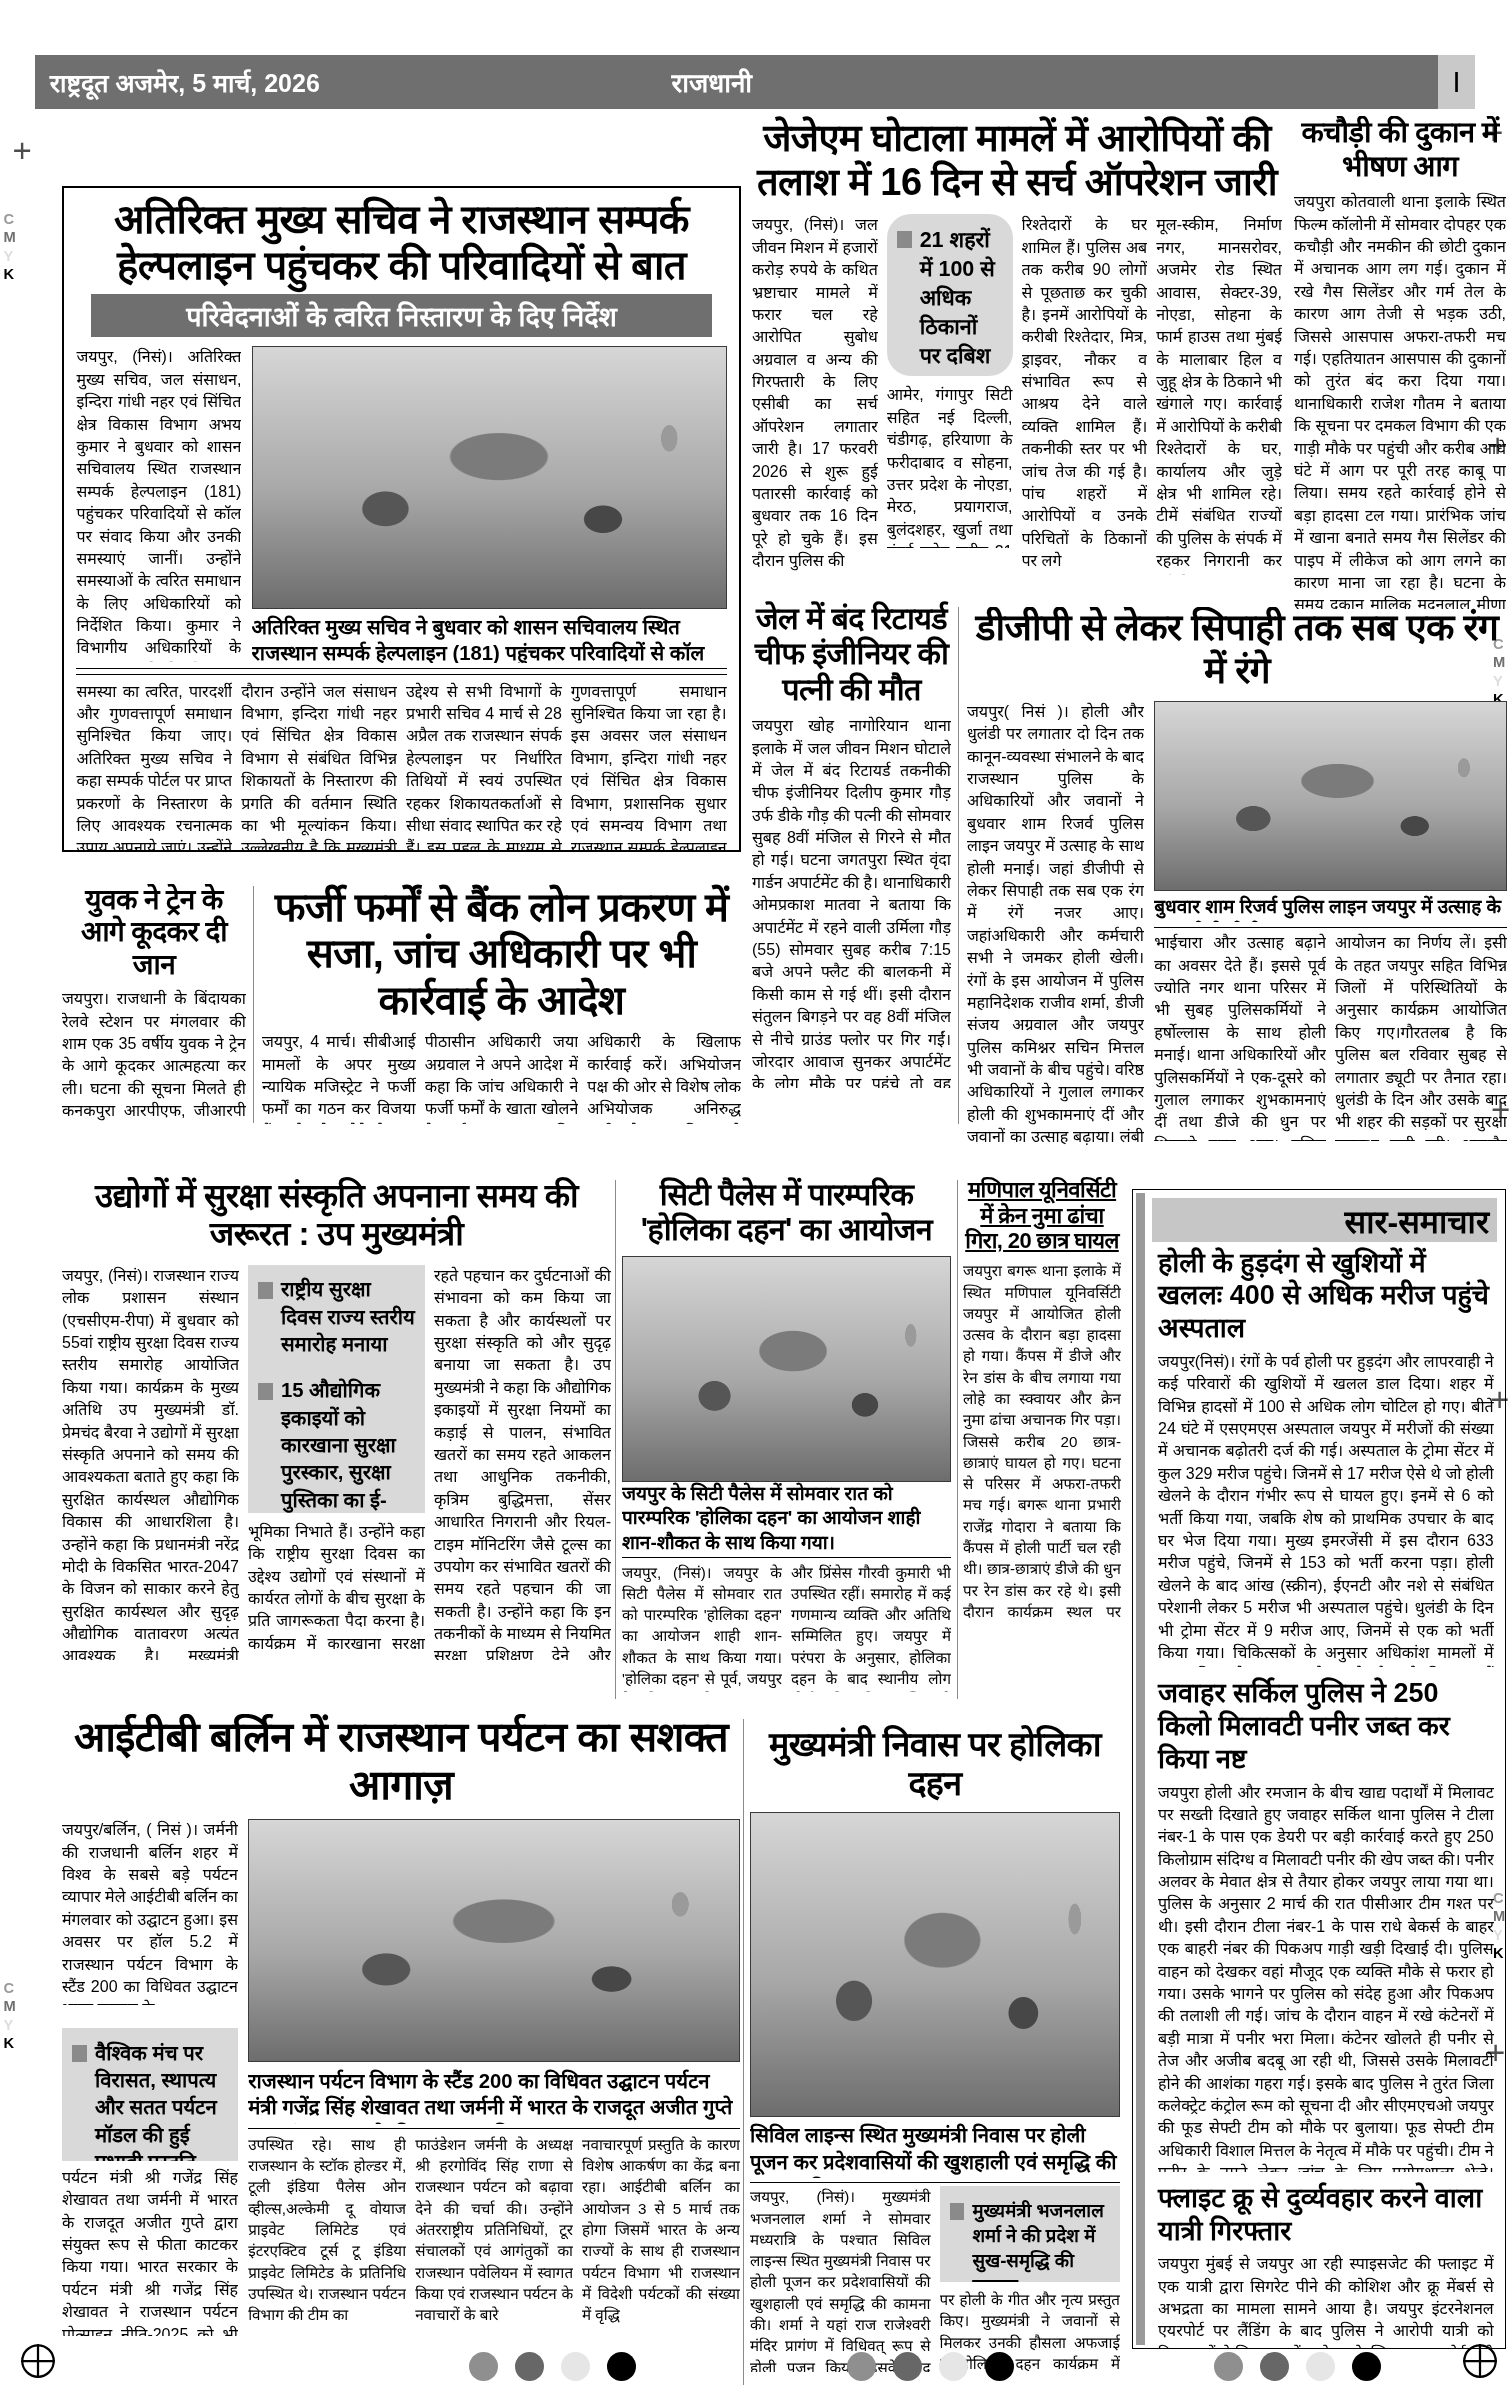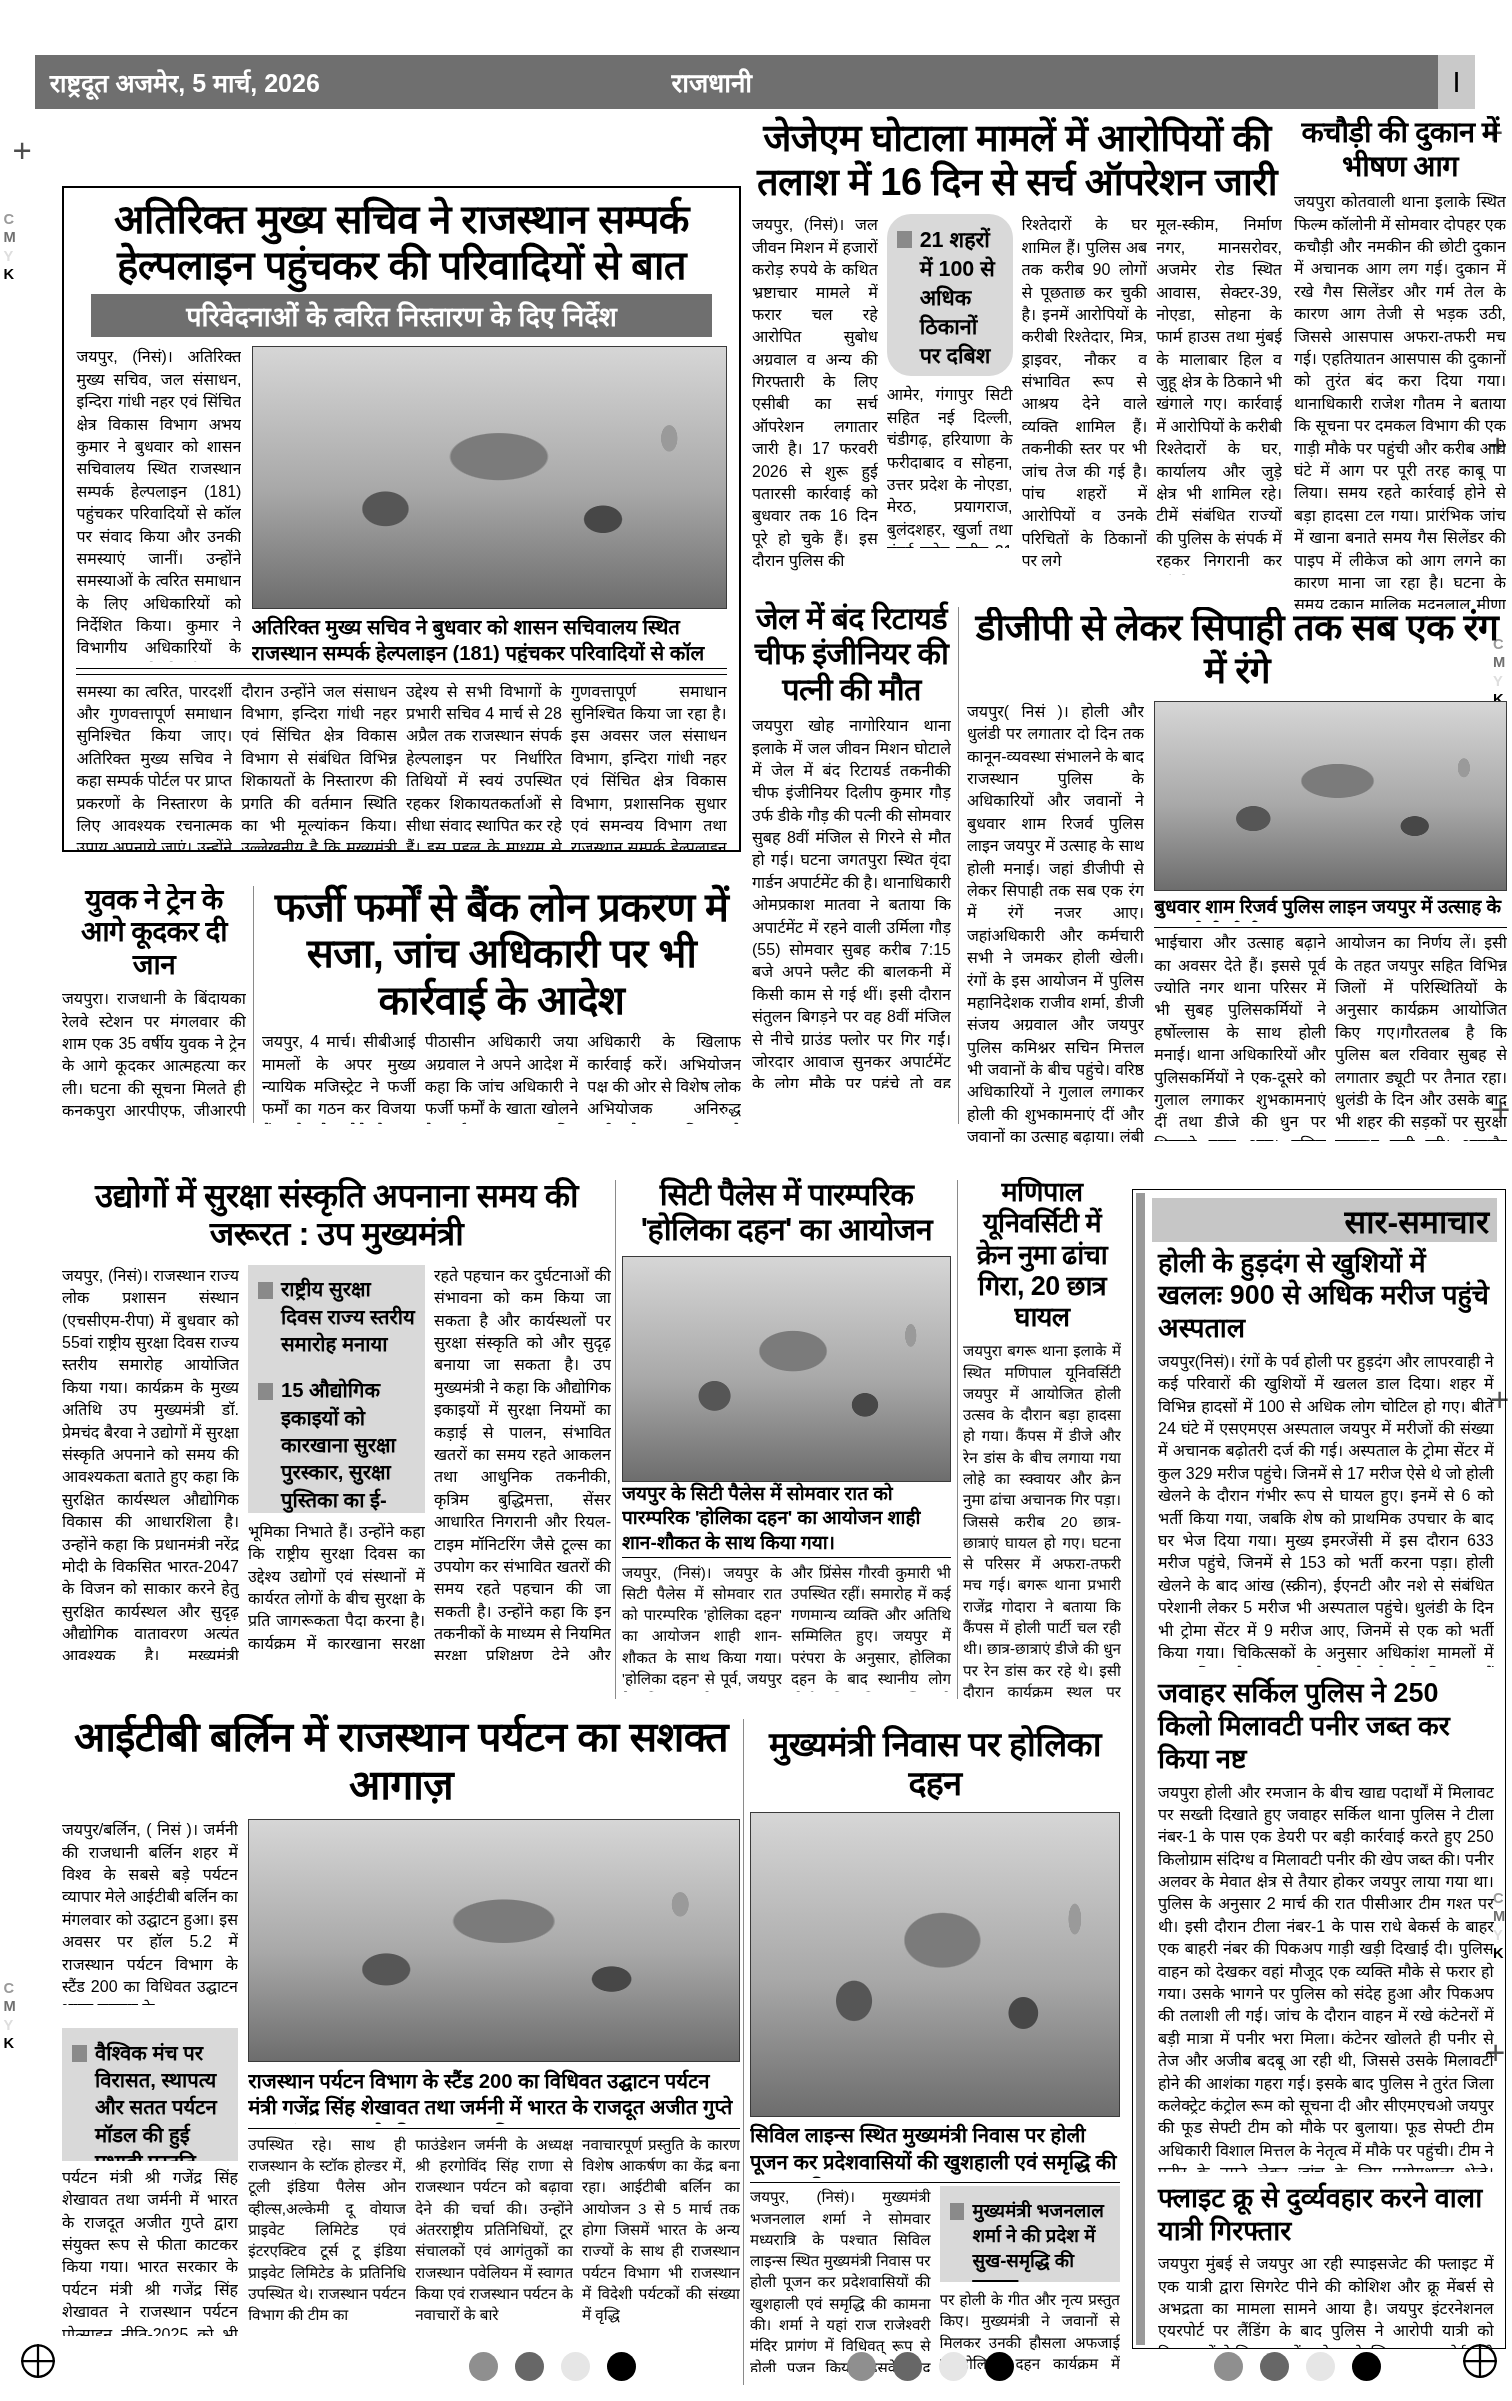--- a/index.html
+++ b/index.html
@@ -198,31 +198,31 @@
     <div class="caption" style="font-size:19px;margin-top:0;height:72px;">जयपुर के सिटी पैलेस में सोमवार रात को पारम्परिक 'होलिका दहन' का आयोजन शाही शान-शौकत के साथ किया गया।</div>
     <div class="rule" style="margin:3.4px 0;"></div>
     <div class="cols" style="height:130px;">
       <div class="col body" style="font-size:15.2px;">जयपुर, (निसं)। जयपुर के सिटी पैलेस में सोमवार रात को पारम्परिक 'होलिका दहन' का आयोजन शाही शान-शौकत के साथ किया गया। 'होलिका दहन' से पूर्व, जयपुर के हिज हाइनेस महाराजा सवाई पद्मनाभ सिंह ने 'पूजन' एवं 'हवन' अनुष्ठान सम्पन्न किए। इस अवसर पर राजमाता पद्मिनी देवी, उप मुख्यमंत्री और दीया कुमारी</div>
       <div class="col body" style="font-size:15.2px;">और प्रिंसेस गौरवी कुमारी भी उपस्थित रहीं। समारोह में कई गणमान्य व्यक्ति और अतिथि सम्मिलित हुए। जयपुर में परंपरा के अनुसार, होलिका दहन के बाद स्थानीय लोग होली की पवित्र अग्नि को संबंधित कॉलोनियों में 'होलिका दहन' के लिए ले गए। उत्सव के दौरान लोक कलाकारों द्वारा चंग की शानदार प्रस्तुति दी गई।</div>
     </div>
   </div>
   <div class="vline" style="left:957px;top:1180px;height:519px;"></div>
 
   <div class="abs" style="left:963px;top:1177px;width:158px;height:525px;overflow:hidden;">
-    <div class="headline" style="font-size:27px;">मणिपाल यूनिवर्सिटी में क्रेन नुमा ढांचा गिरा, 20 छात्र घायल</div>
+    <div class="headline" style="font-size:22px;text-decoration:underline;">मणिपाल यूनिवर्सिटी में क्रेन नुमा ढांचा गिरा, 20 छात्र घायल</div>
     <div class="body" style="margin-top:6.8px;height:361px;font-size:15.2px;">जयपुरा बगरू थाना इलाके में स्थित मणिपाल यूनिवर्सिटी जयपुर में आयोजित होली उत्सव के दौरान बड़ा हादसा हो गया। कैंपस में डीजे और रेन डांस के बीच लगाया गया लोहे का स्क्वायर और क्रेन नुमा ढांचा अचानक गिर पड़ा। जिससे करीब 20 छात्र-छात्राएं घायल हो गए। घटना से परिसर में अफरा-तफरी मच गई। बगरू थाना प्रभारी राजेंद्र गोदारा ने बताया कि कैंपस में होली पार्टी चल रही थी। छात्र-छात्राएं डीजे की धुन पर रेन डांस कर रहे थे। इसी दौरान कार्यक्रम स्थल पर लगाया गया लोहे का स्क्वायर और क्रेन नुमा स्ट्रक्चर अचानक असंतुलित होकर गिर गया। प्रत्यक्षदर्शियों के अनुसार ढांचा गिरते ही मौके पर भगदड़ जैसे हालात बन गए और कई छात्र उसकी चपेट में आ गए। हादसे में घायल 20 छात्रों में से 17 को इलाज के लिए अस्पताल में भर्ती कराया गया है, जबकि तीन छात्रों को प्राथमिक उपचार के बाद छुट्टी दे दी गई। चिकित्सकों के अनुसार घायलों को हल्की एवं मध्यम चोटें आई हैं।</div>
   </div>
 
   <div class="abs saar" style="left:1132px;top:1189px;width:374px;height:1160px;overflow:hidden;">
     <div class="saar-strip"></div>
     <div class="saar-head">
       <span class="saar-title">सार-समाचार</span>
     </div>
     <div class="saar-story">
-      <div class="saar-h">होली के हुड़दंग से खुशियों में खललः 900 से अधिक मरीज पहुंचे अस्पताल</div>
+      <div class="saar-h">होली के हुड़दंग से खुशियों में खललः 400 से अधिक मरीज पहुंचे अस्पताल</div>
       <div class="body" style="height:316px;">जयपुर(निसं)। रंगों के पर्व होली पर हुड़दंग और लापरवाही ने कई परिवारों की खुशियों में खलल डाल दिया। शहर में विभिन्न हादसों में 100 से अधिक लोग चोटिल हो गए। बीते 24 घंटे में एसएमएस अस्पताल जयपुर में मरीजों की संख्या में अचानक बढ़ोतरी दर्ज की गई। अस्पताल के ट्रोमा सेंटर में कुल 329 मरीज पहुंचे। जिनमें से 17 मरीज ऐसे थे जो होली खेलने के दौरान गंभीर रूप से घायल हुए। इनमें से 6 को भर्ती किया गया, जबकि शेष को प्राथमिक उपचार के बाद घर भेज दिया गया। मुख्य इमरजेंसी में इस दौरान 633 मरीज पहुंचे, जिनमें से 153 को भर्ती करना पड़ा। होली खेलने के बाद आंख (स्क्रीन), ईएनटी और नशे से संबंधित परेशानी लेकर 5 मरीज भी अस्पताल पहुंचे। धुलंडी के दिन भी ट्रोमा सेंटर में 9 मरीज आए, जिनमें से एक को भर्ती किया गया। चिकित्सकों के अनुसार अधिकांश मामलों में बाइक फिसलने, सड़क हादसे, झगड़े और नशे की हालत में गिरने से चोटें आईं। अस्पताल अधीक्षक डॉ. मृणाल जोशी और ट्रोमा प्रभारी डॉ. राजेन्द्र मांडिया ने हालात पर लगातार नजर बनाए रखी। अतिरिक्त स्टाफ की तैनाती कर उपचार व्यवस्था सुचारू रखी गई।</div>
     </div>
     <div class="saar-story">
       <div class="saar-h">जवाहर सर्किल पुलिस ने 250 किलो मिलावटी पनीर जब्त कर किया नष्ट</div>
       <div class="body" style="height:390px;">जयपुरा होली और रमजान के बीच खाद्य पदार्थों में मिलावट पर सख्ती दिखाते हुए जवाहर सर्किल थाना पुलिस ने टीला नंबर-1 के पास एक डेयरी पर बड़ी कार्रवाई करते हुए 250 किलोग्राम संदिग्ध व मिलावटी पनीर की खेप जब्त की। पनीर अलवर के मेवात क्षेत्र से तैयार होकर जयपुर लाया गया था। पुलिस के अनुसार 2 मार्च की रात पीसीआर टीम गश्त पर थी। इसी दौरान टीला नंबर-1 के पास राधे बेकर्स के बाहर एक बाहरी नंबर की पिकअप गाड़ी खड़ी दिखाई दी। पुलिस वाहन को देखकर वहां मौजूद एक व्यक्ति मौके से फरार हो गया। उसके भागने पर पुलिस को संदेह हुआ और पिकअप की तलाशी ली गई। जांच के दौरान वाहन में रखे कंटेनरों में बड़ी मात्रा में पनीर भरा मिला। कंटेनर खोलते ही पनीर से तेज और अजीब बदबू आ रही थी, जिससे उसके मिलावटी होने की आशंका गहरा गई। इसके बाद पुलिस ने तुरंत जिला कलेक्ट्रेट कंट्रोल रूम को सूचना दी और सीएमएचओ जयपुर की फूड सेफ्टी टीम को मौके पर बुलाया। फूड सेफ्टी टीम अधिकारी विशाल मित्तल के नेतृत्व में मौके पर पहुंची। टीम ने पनीर के नमूने लेकर जांच के लिए प्रयोगशाला भेजे। प्रारंभिक जांच में पनीर को मिलावटी मानते हुए पूरी खेप को नष्ट करने के निर्देश दिए गए। पुलिस और फूड सेफ्टी टीम की निगरानी में करीब 250 किलोग्राम पनीर को ईदगाह के पास स्थित नाले में डालकर नष्ट कर दिया गया। पुलिस ने पिकअप वाहन को जब्त कर लिया है और फरार व्यक्ति की तलाश की जा रही है। पुलिस अधिकारियों का कहना है कि त्योहारों के मद्देनजर खाद्य पदार्थों में मिलावट करने वालों के खिलाफ अभियान लगातार जारी रहेगा और दोषियों के खिलाफ सख्त कार्रवाई की जाएगी।</div>
     </div>
     <div class="saar-story">
       <div class="saar-h">फ्लाइट क्रू से दुर्व्यवहार करने वाला यात्री गिरफ्तार</div>
       <div class="body" style="height:243px;">जयपुरा मुंबई से जयपुर आ रही स्पाइसजेट की फ्लाइट में एक यात्री द्वारा सिगरेट पीने की कोशिश और क्रू मेंबर्स से अभद्रता का मामला सामने आया है। जयपुर इंटरनेशनल एयरपोर्ट पर लैंडिंग के बाद पुलिस ने आरोपी यात्री को हिरासत में ले लिया। क्रू मेंबर ने उसके खिलाफ एयरपोर्ट थाने में लिखित शिकायत दी है। जानकारी के अनुसार मामला मंगलवार सुबह फ्लाइट एसजी-920 का है। फ्लाइट ने सुबह 9:30 बजे मुंबई से जयपुर के लिए उड़ान भरी थी। टेकऑफ के तुरंत बाद एक यात्री ने विमान के भीतर सिगरेट जलाने की कोशिश की। क्रू मेंबर्स ने उसे नियमों की जानकारी देते हुए रोका तो वह भड़क गया और हंगामा करने लगा। आरोप है कि उसने क्रू मेंबर के साथ दुर्व्यवहार करते हुए आपत्तिजनक शब्दों का इस्तेमाल किया। क्रू ने स्थिति को संभालते हुए अन्य यात्रियों की सुरक्षा सुनिश्चित की। फ्लाइट सुबह करीब 11:35 बजे जयपुर एयरपोर्ट पर पहुंची, लेकिन यहां भी यात्री का हंगामा जारी रहा। अराइवल एरिया में भी उसने अभद्र व्यवहार किया। मौके पर मौजूद सुरक्षाकर्मियों ने उसे समझाने का प्रयास किया, लेकिन वह नहीं माना। इसके बाद एयरलाइन स्टाफ ने पूरे घटनाक्रम की सूचना स्थानीय पुलिस को दी। एयरपोर्ट थाना पुलिस मौके पर पहुंची और आरोपी यात्री को हिरासत में ले लिया।</div>
     </div>

